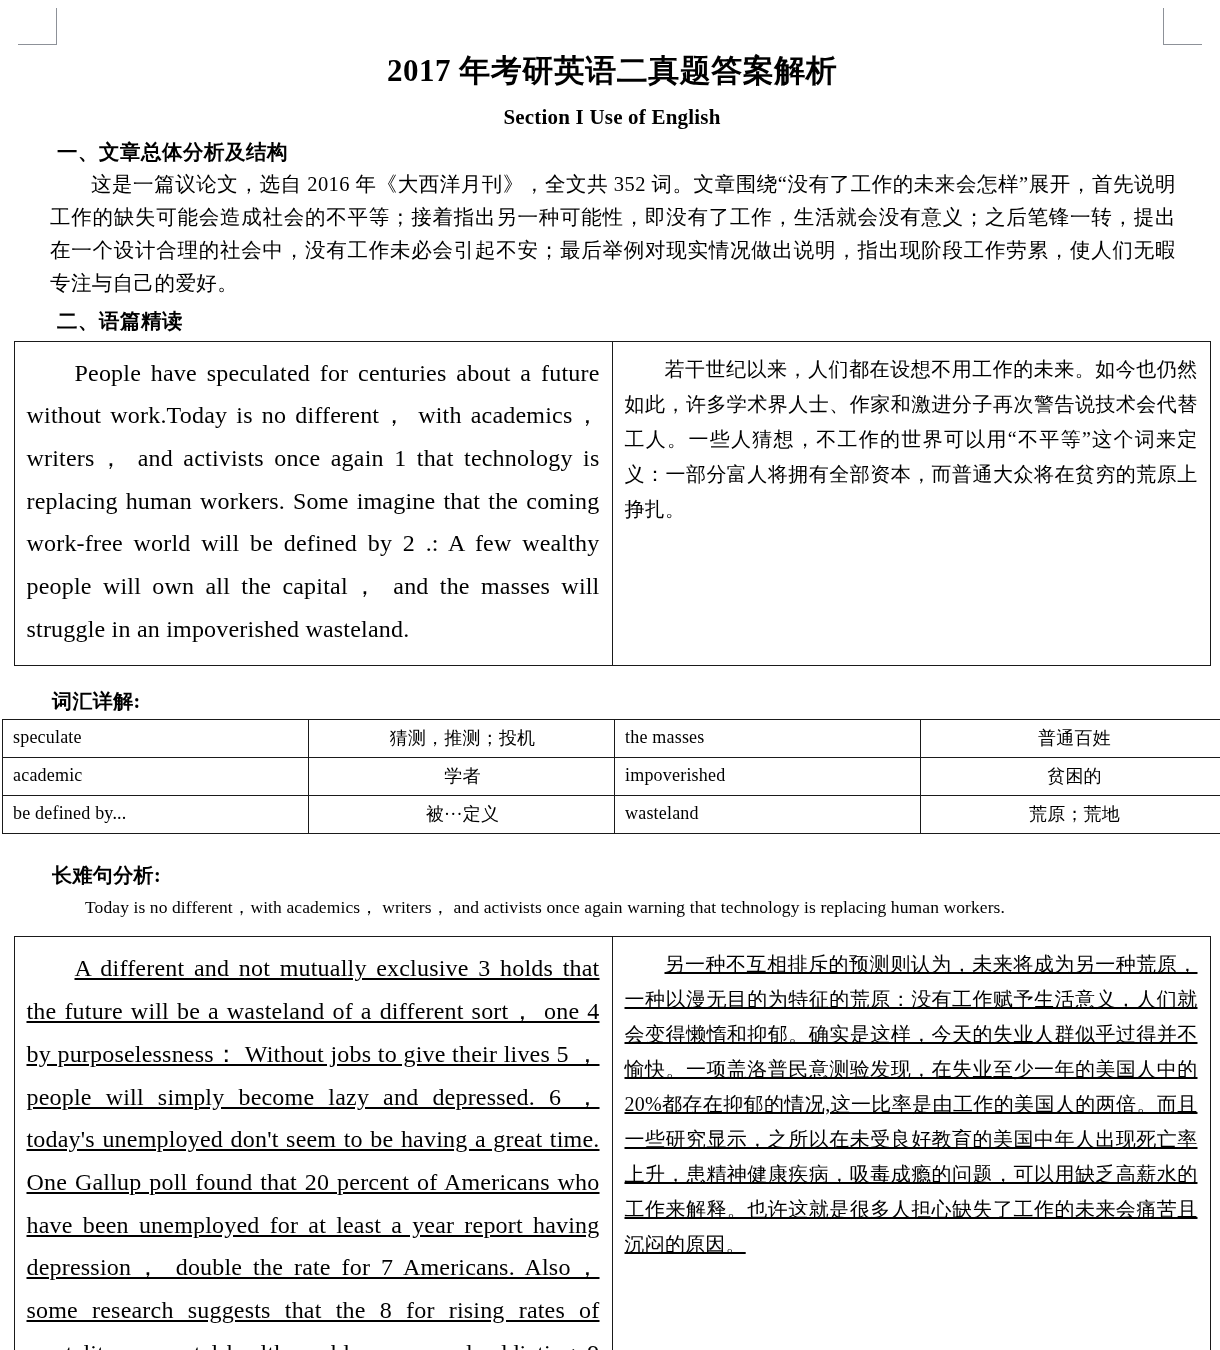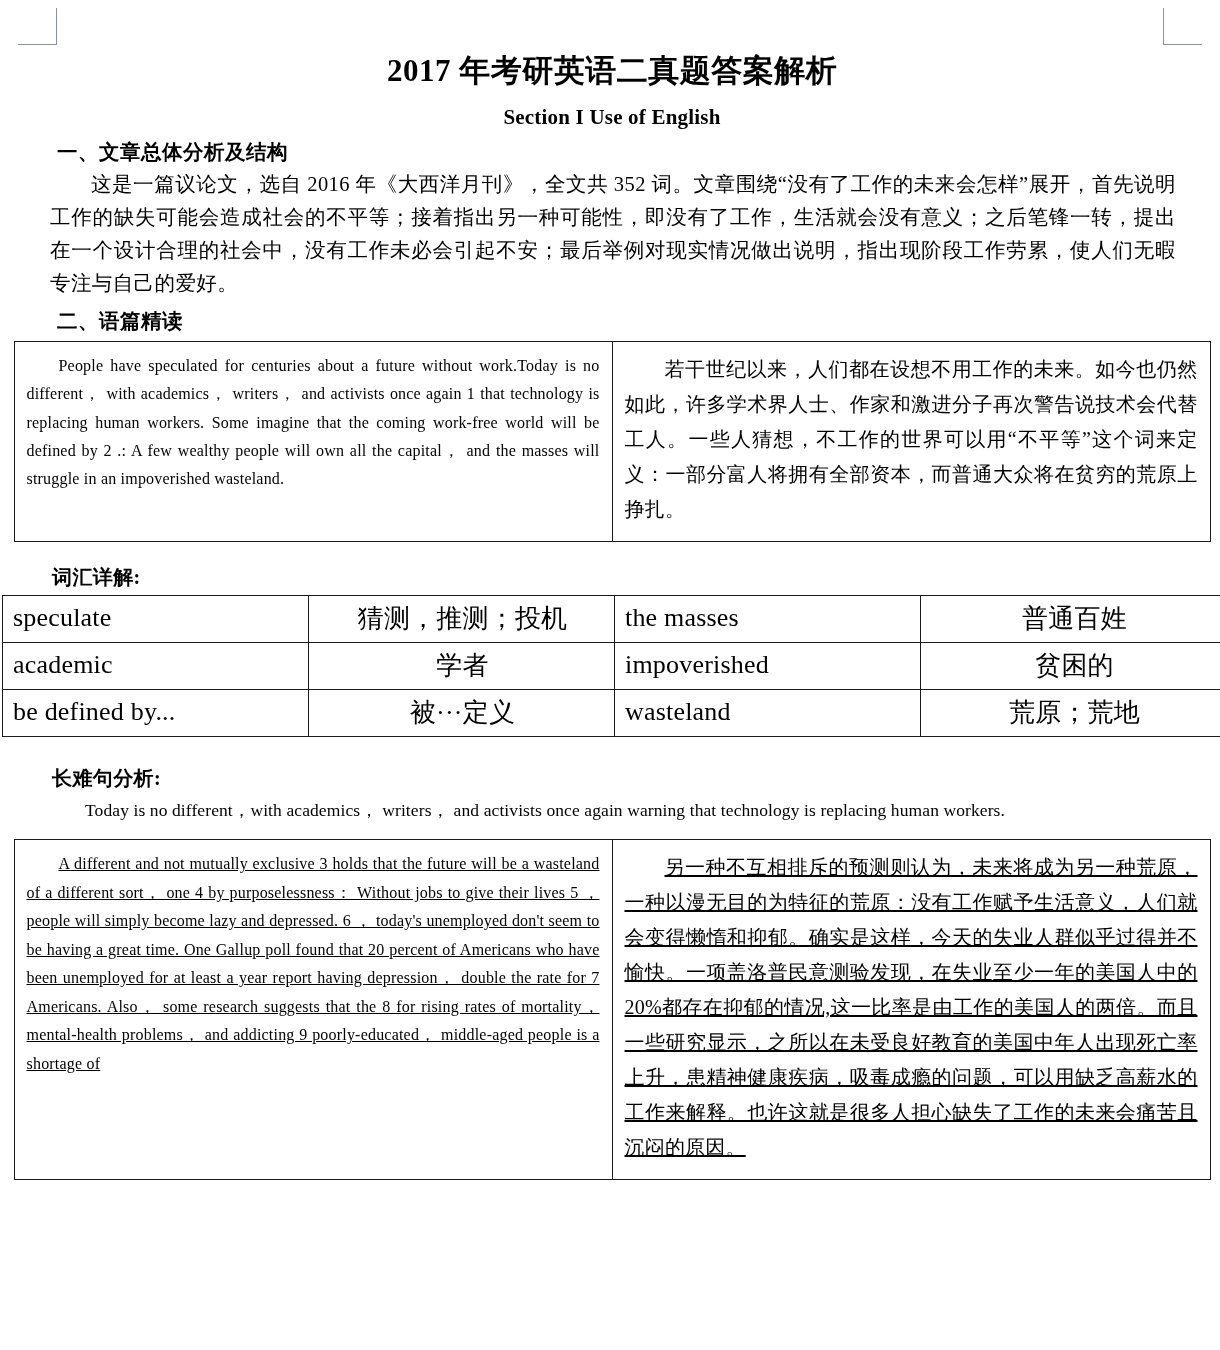--- a/index.html
+++ b/index.html
@@ -82,41 +82,41 @@
     table-layout: fixed;
   }
   table.pair { border: 1.6px solid #1a1a1a; }
   table.pair td {
     border: 1.6px solid #1a1a1a;
     vertical-align: top;
     padding: 10px 12px 14px 12px;
   }
   td.en-cell {
     width: 573px;
-    font-size: 16px;
+    font-size: 24px;
     line-height: 1.78;
     text-align: justify;
     letter-spacing: 0.2px;
     margin-top: 36px;
   }
   td.zh-cell {
     width: 573px;
     font-size: 20px;
     line-height: 1.75;
     text-align: justify;
     text-justify: inter-ideograph;
     letter-spacing: 0.2px;
   }
   .cell-para { margin: 0; text-indent: 2em; }
 
   
   table.vocab { border: 1.4px solid #1a1a1a; margin-top: 4px; }
   table.vocab td {
     border: 1.2px solid #1a1a1a;
-    font-size: 26px;
+    font-size: 18px;
     padding: 5px 8px 6px 10px;
     height: 26px;
     letter-spacing: 0.2px;
     white-space: nowrap;
     overflow: hidden;
     margin-top: 8px;
   }
   td.v-term { width: 287px; }
   td.v-def  { width: 287px; text-align: center; }
 

